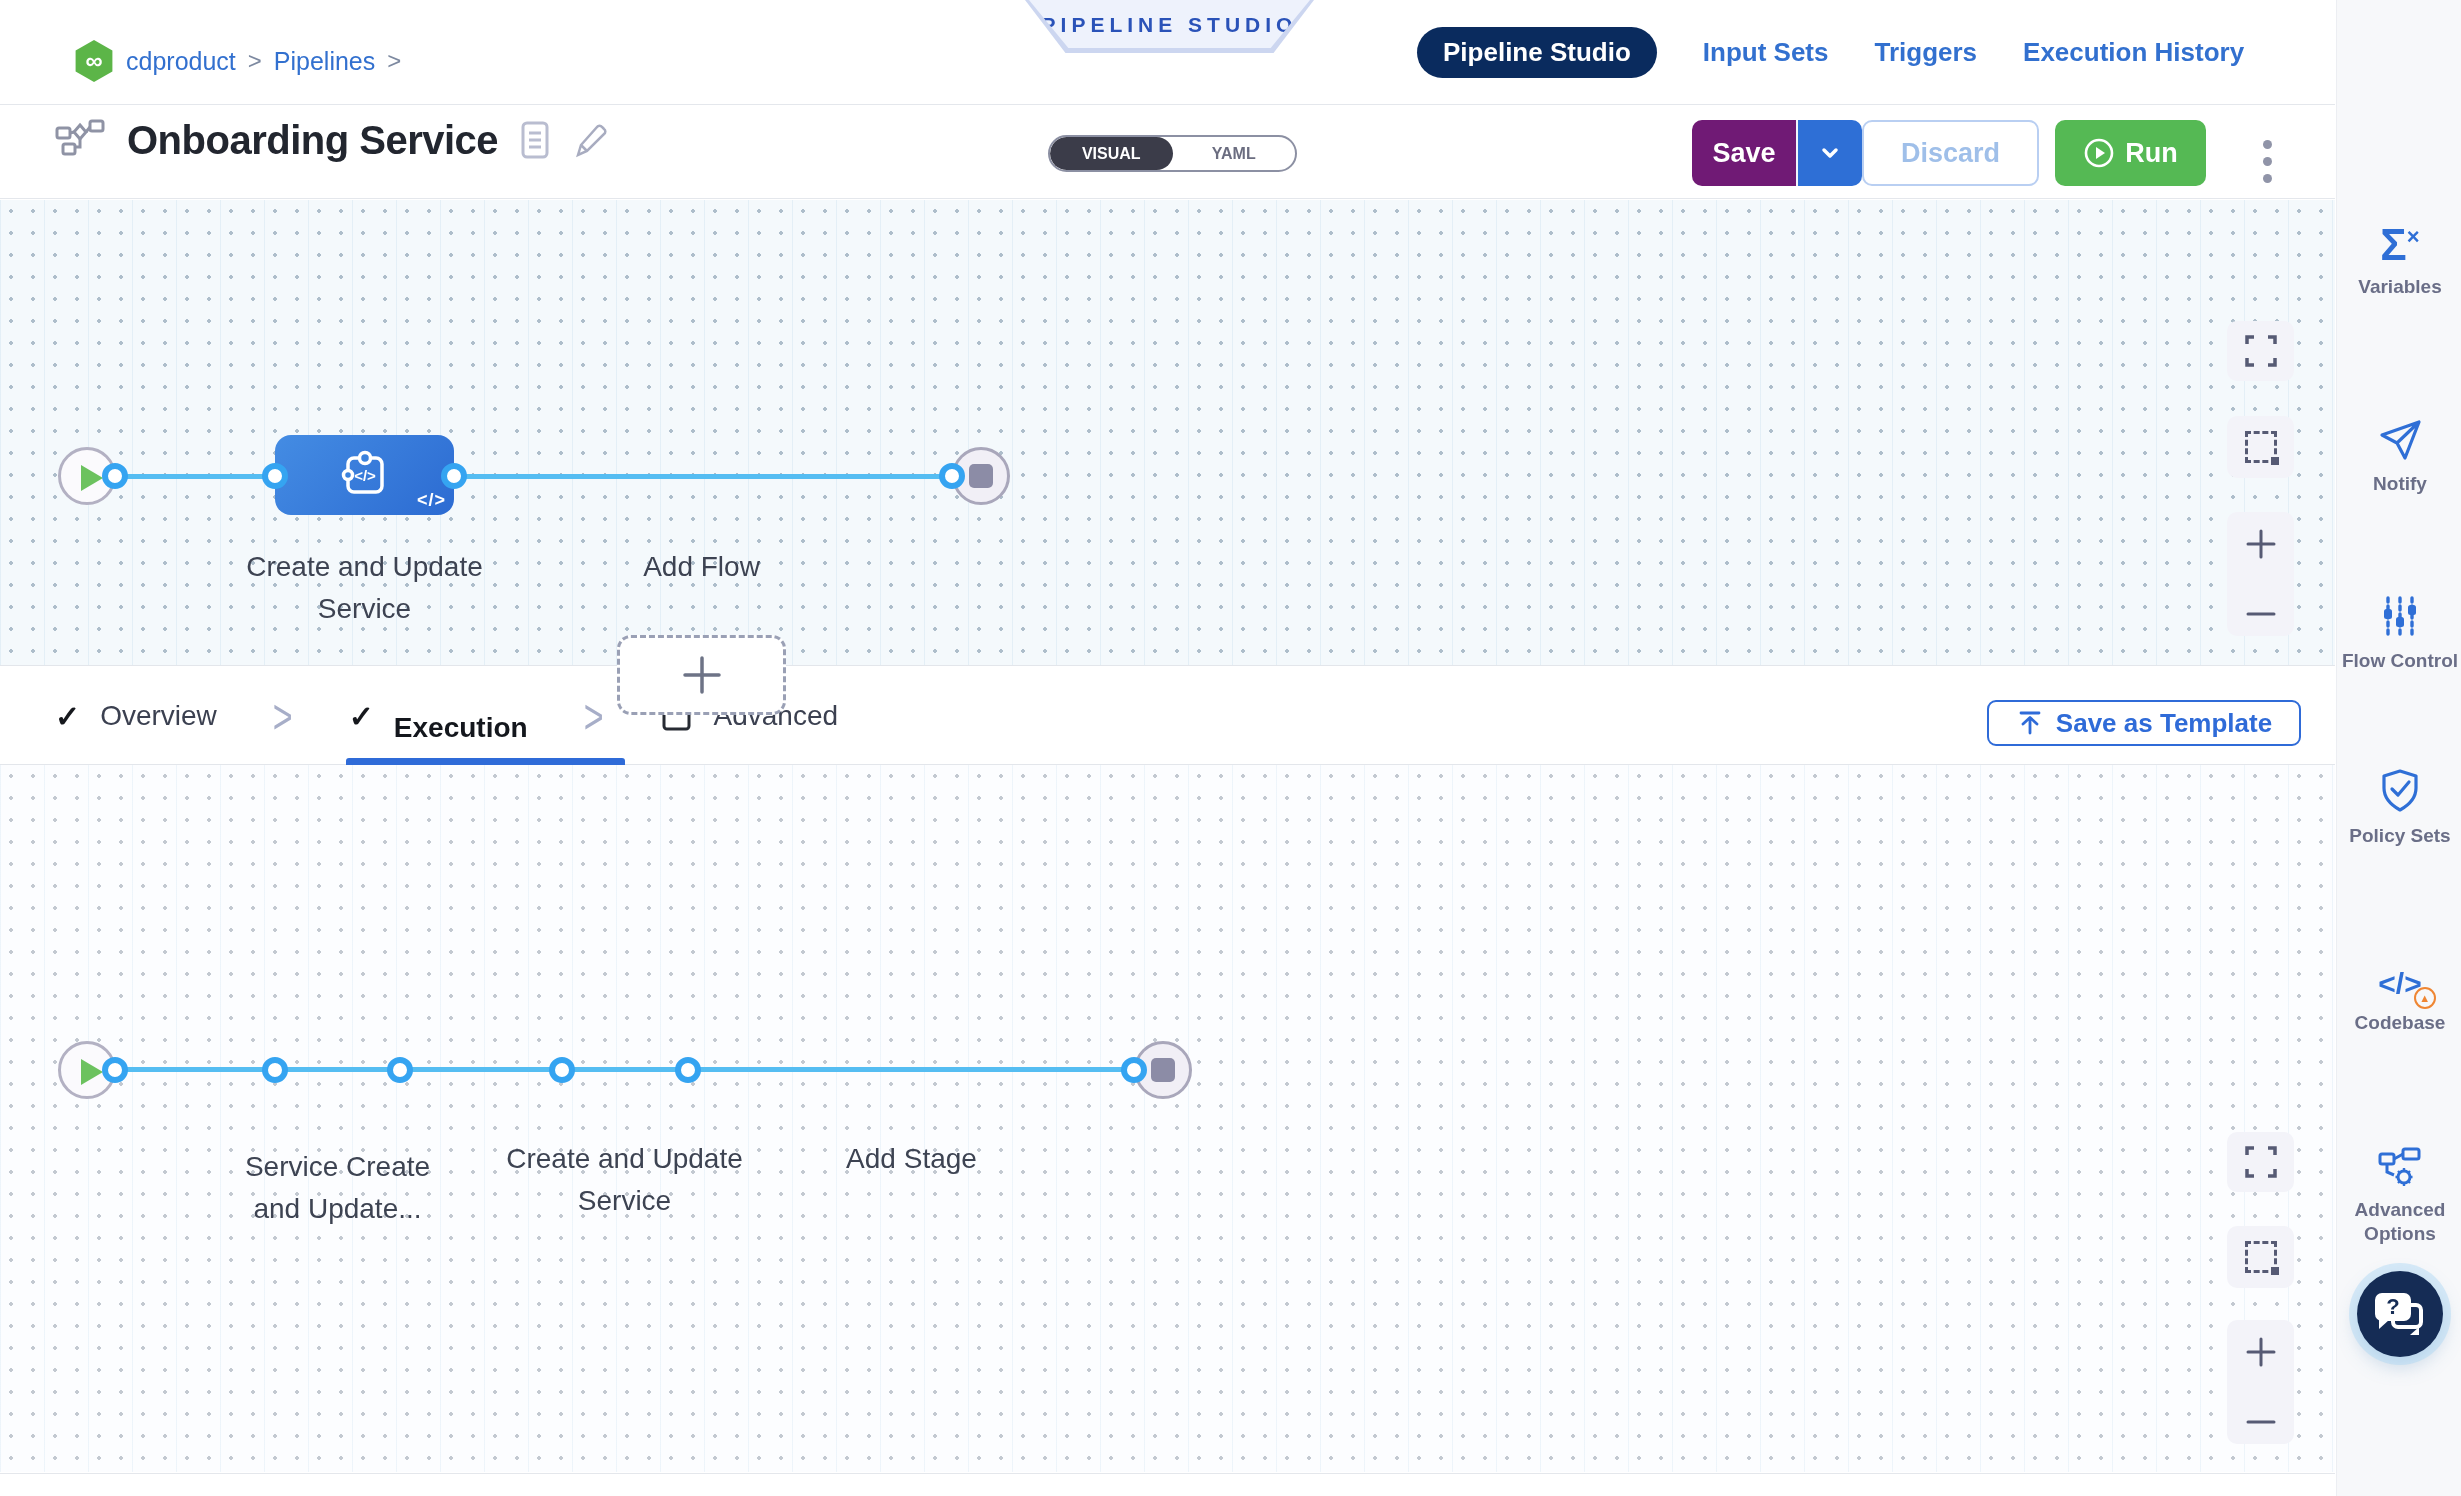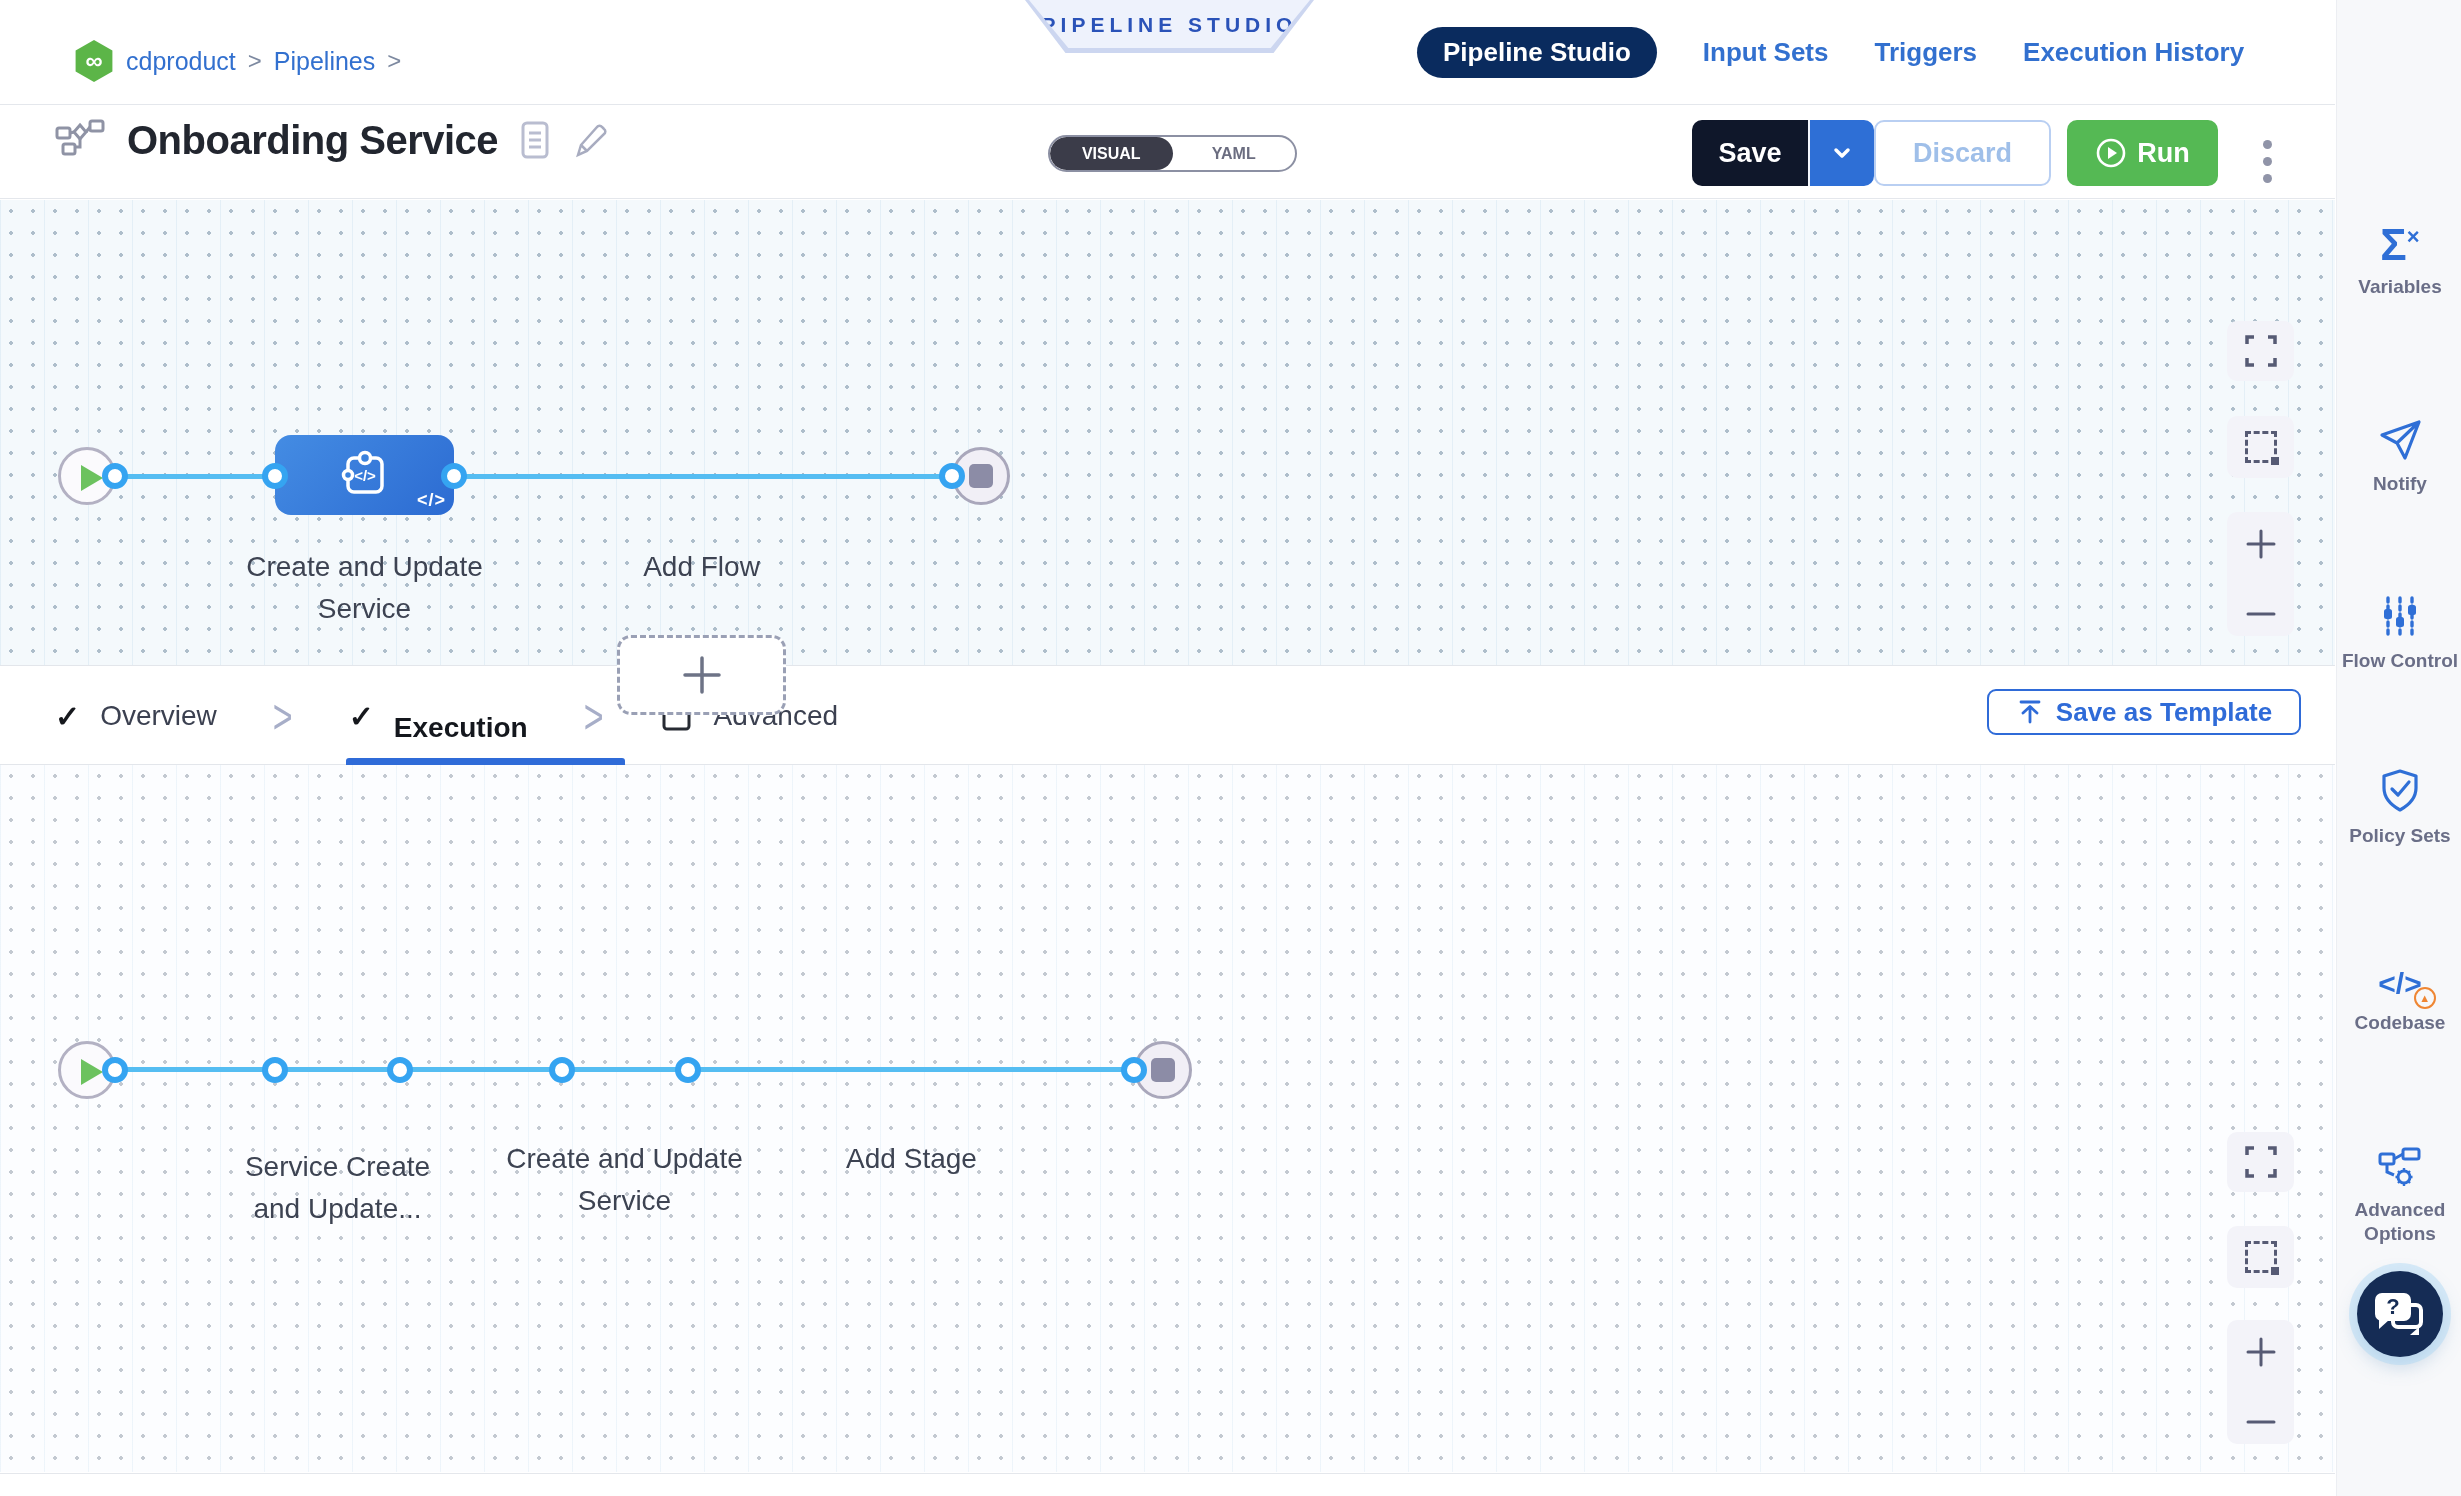--- a/index.html
+++ b/index.html
@@ -22,21 +22,21 @@
   
   .header { position:absolute; left:0; top:106px; width:2335px; height:93px; background:#fff; border-bottom:1px solid #e4e7ec; }
   .title-wrap { position:absolute; left:55px; top:0; height:68px; display:flex; align-items:center; gap:22px; }
   .page-title { font-size:40px; font-weight:bold; color:#22262f; letter-spacing:-0.5px; }
   .toggle { position:absolute; left:1048px; top:29px; width:249px; height:37px; border:2px solid #8c90a3; border-radius:22px; background:#fff; display:flex; overflow:hidden; }
   .toggle-seg { flex:1; display:flex; align-items:center; justify-content:center; font-size:16px; font-weight:bold; cursor:pointer; }
   .toggle-on { background:#3b3c49; color:#fff; border-radius:20px; }
   .toggle-off { color:#6b6d80; }
   .actions { position:absolute; left:1692px; top:14px; height:66px; display:flex; align-items:center; }
   .btn { height:66px; display:flex; align-items:center; justify-content:center; font-size:27px; font-weight:bold; cursor:pointer; }
-  .btn-save { width:116px; background:#0f172a; color:#fff; border-radius:10px 0 0 10px; }
+  .btn-save { width:104px; background:#701a75; color:#fff; border-radius:10px 0 0 10px; }
   .btn-caret { width:66px; background:#2e6fd6; border-radius:0 10px 10px 0; border-left:2px solid #f2f6fc; }
   .btn-discard { width:177px; background:#fff; border:2px solid #b9cff2; color:#9fbfe9; border-radius:10px; }
   .btn-run { width:151px; margin-left:16px; background:#55b954; color:#fff; border-radius:10px; gap:10px; }
   .kebab { position:absolute; left:2257px; top:28px; display:flex; flex-direction:column; gap:8px; padding:6px; cursor:pointer; }
   .kebab i { width:9px; height:9px; border-radius:50%; background:#9094a8; }
 
   
   .canvas { position:absolute; left:0; width:2335px; }
   .canvas1 { top:200px; height:465px; background-color:#f4f9fc;
     background-image:repeating-linear-gradient(90deg, rgba(186,214,233,0.28) 0 1px, transparent 1px 44px),
@@ -65,21 +65,21 @@
 
   
   .tabbar { position:absolute; left:0; top:665px; width:2335px; height:100px; background:#fff; border-top:1px solid #e3e6eb; border-bottom:1px solid #e3e6eb; }
   .tabrow { position:absolute; left:55px; top:0; height:100px; display:flex; align-items:center; }
   .tab { display:flex; align-items:center; gap:20px; cursor:pointer; }
   .tab .check { font-size:30px; font-weight:bold; color:#16181d; }
   .tab-label { font-size:28px; color:#3b4050; }
   .tab-active .tab-label { font-weight:bold; color:#14171d;margin-top:24px; }
   .tab-sep { margin:0 56px; font-size:34px; color:#a7aec8; font-weight:normal; transform:scaleY(1.4); }
   .exec-underline { position:absolute; left:346px; bottom:-1px; width:279px; height:7px; background:#2f6bd8; border-radius:3px 3px 0 0; }
-  .btn-template { position:absolute; left:1987px; top:23px; width:314px; height:46px; border:2px solid #2f6bd8; border-radius:9px; background:#fff; color:#2f6bd8; font-size:26px; font-weight:bold; display:flex; align-items:center; justify-content:center; gap:12px; cursor:pointer; }
+  .btn-template { position:absolute; left:1987px; top:34px; width:314px; height:46px; border:2px solid #2f6bd8; border-radius:9px; background:#fff; color:#2f6bd8; font-size:26px; font-weight:bold; display:flex; align-items:center; justify-content:center; gap:12px; cursor:pointer; }
 
   
   .sidebar { position:absolute; right:0; top:0; width:126px; height:1496px; background:#f7f8fa; border-left:1px solid #eceef2; z-index:6; }
   .side-item { position:absolute; left:0; width:126px; display:flex; flex-direction:column; align-items:center; gap:10px; cursor:pointer; }
   .side-label { font-size:19px; font-weight:bold; color:#6a6e87; text-align:center; line-height:24px; }
   .sigma { font-size:44px; font-weight:bold; color:#2f6fd6; line-height:40px; }
   .sigma sup { font-size:22px; font-weight:bold; color:#2f6fd6; }
   .codebase-ic { position:relative; color:#2f6fd6; font-size:30px; font-weight:bold; }
   .codebase-warn { position:absolute; right:-14px; bottom:-8px; width:22px; height:22px; border:2px solid #ef8633; border-radius:50%; background:#f7f8fa; color:#ef8633; font-size:11px; display:flex; align-items:center; justify-content:center; }
   .chat-fab { position:absolute; left:2357px; top:1271px; width:86px; height:86px; border-radius:50%; background:#152c55; z-index:7; cursor:pointer;

